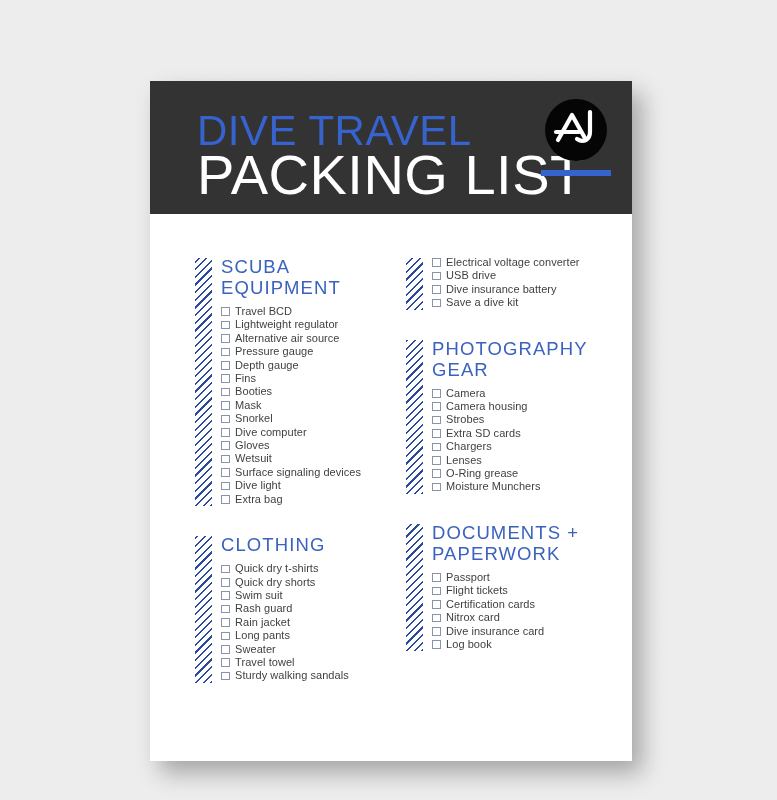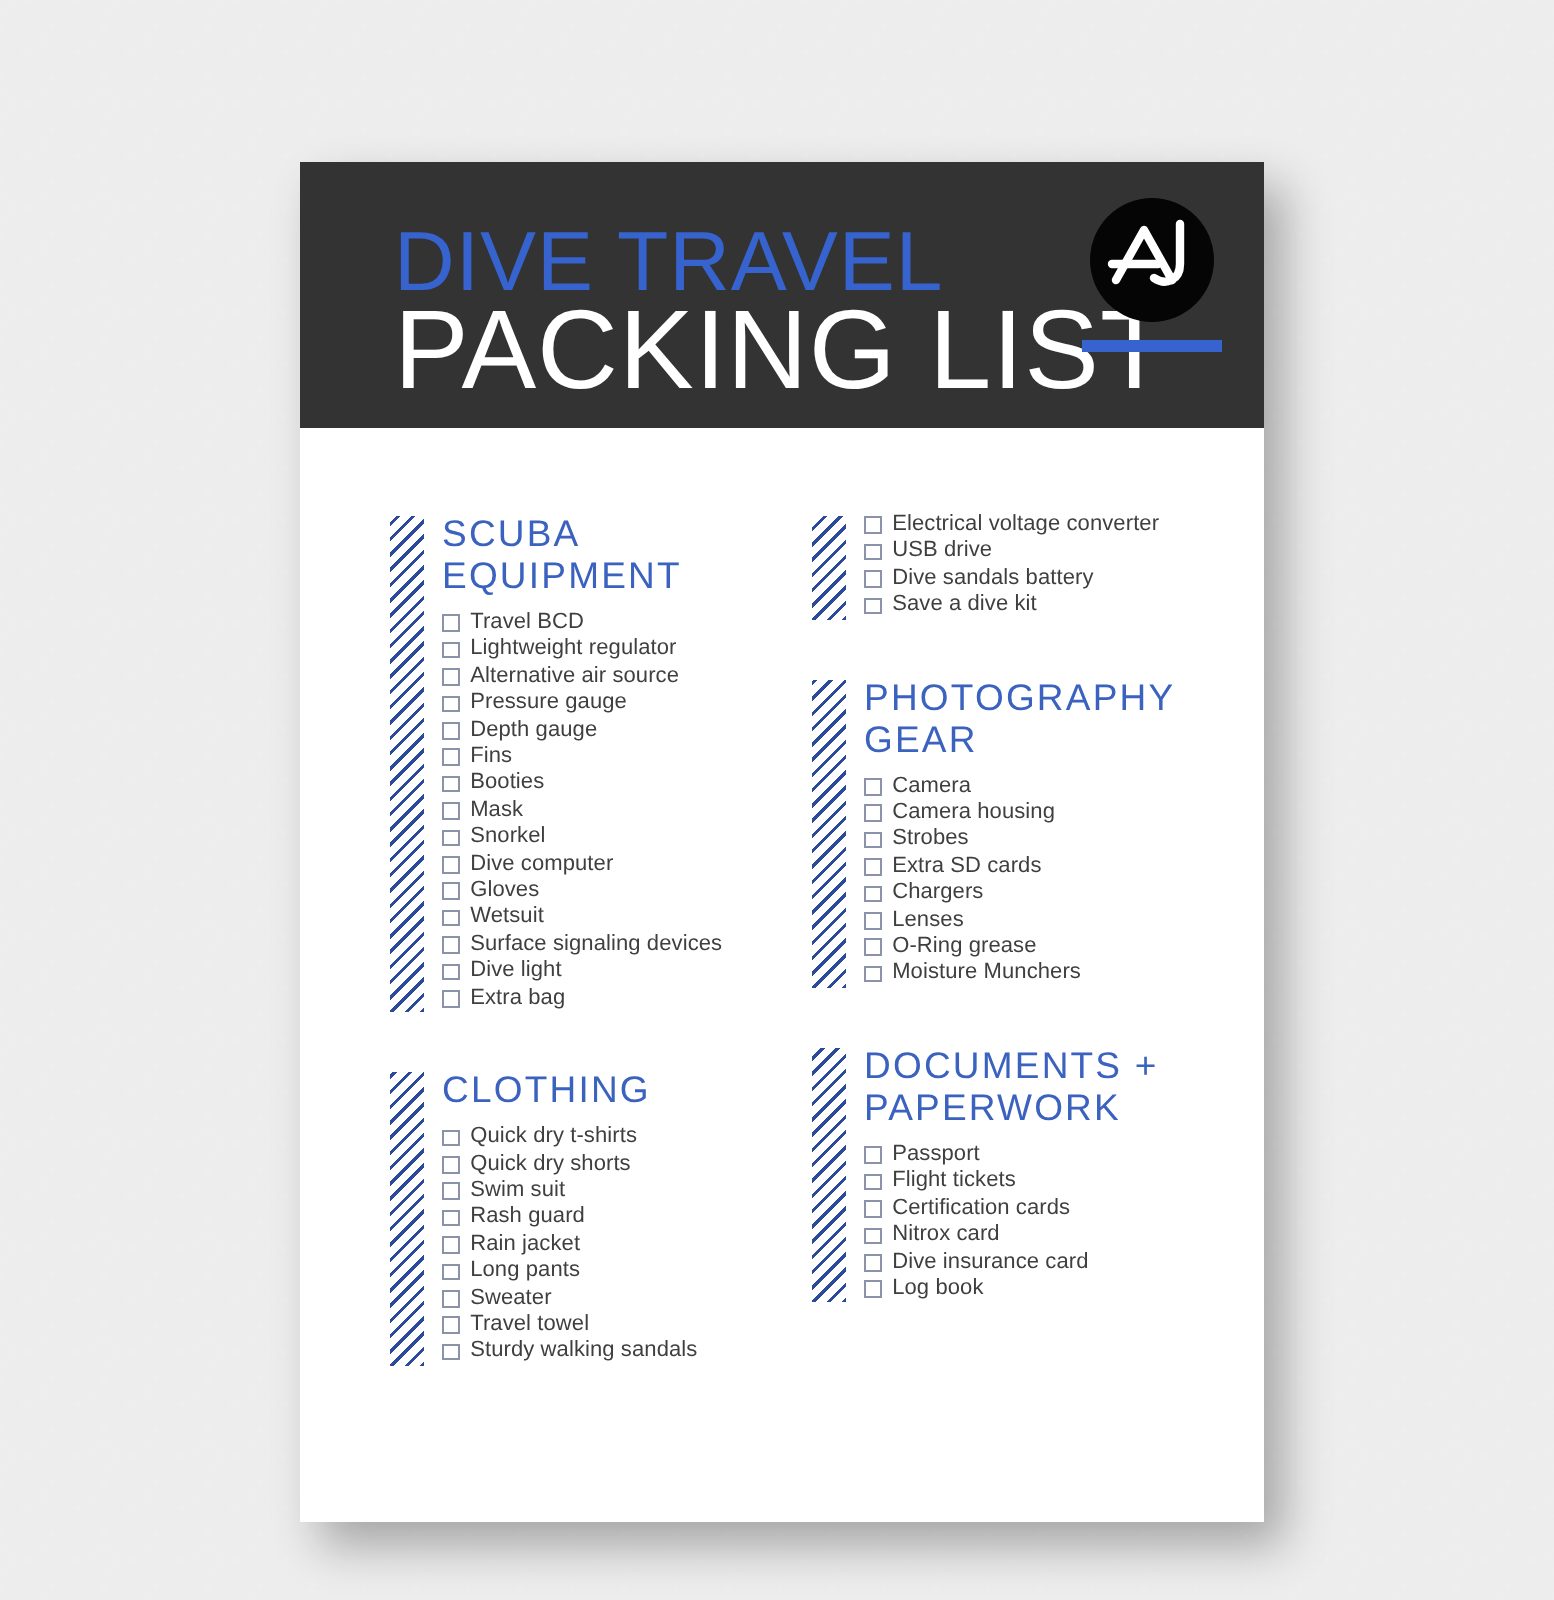--- a/index.html
+++ b/index.html
@@ -318,21 +318,21 @@
                 <li>
                   <span class="cbox"></span>
                   <span class="item-label">Electrical voltage converter</span>
                 </li>
                 <li>
                   <span class="cbox"></span>
                   <span class="item-label">USB drive</span>
                 </li>
                 <li>
                   <span class="cbox"></span>
-                  <span class="item-label">Dive sandals battery</span>
+                  <span class="item-label">Dive insurance battery</span>
                 </li>
                 <li>
                   <span class="cbox"></span>
                   <span class="item-label">Save a dive kit</span>
                 </li>
               </ul>
             </div>
           </div>
           <div class="section photography-gear">
             <div class="hatch"></div>

